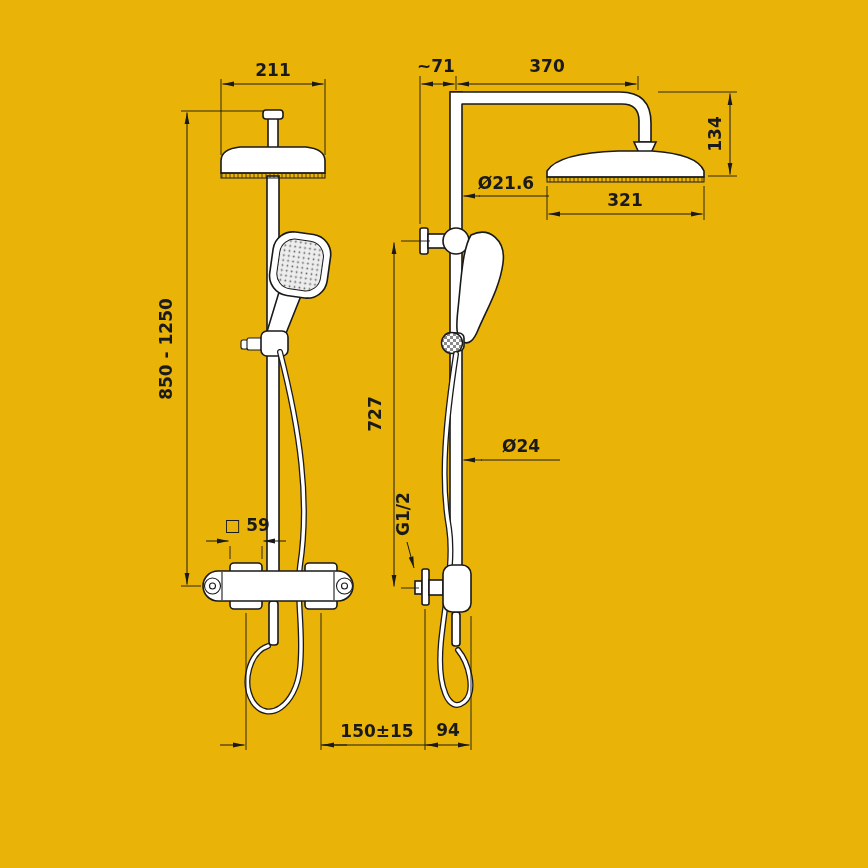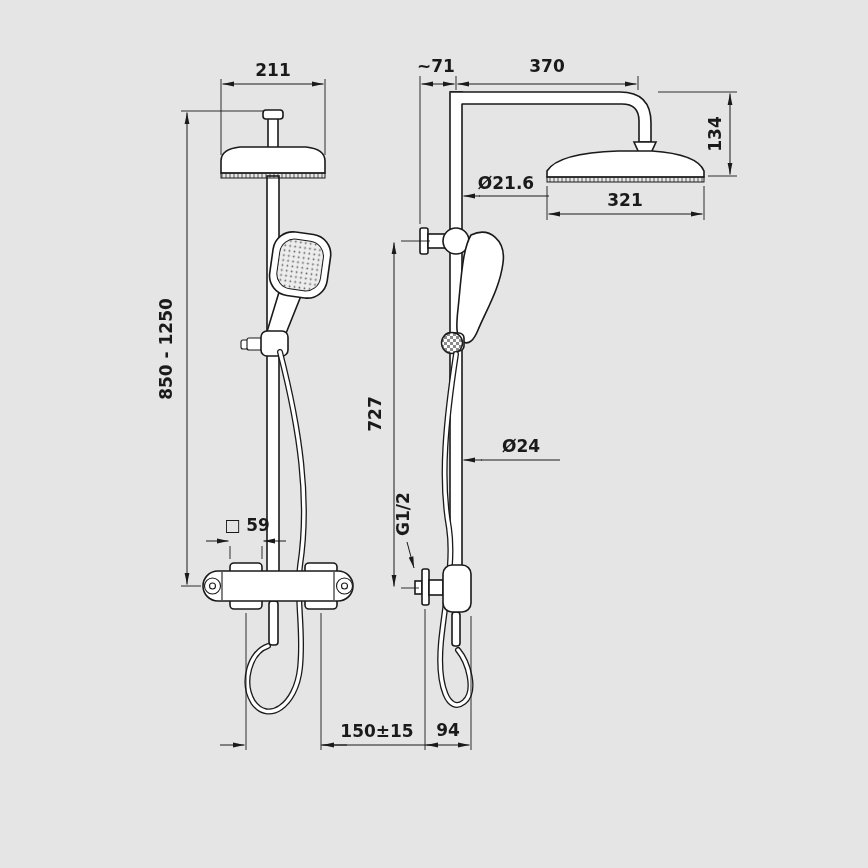--- a/index.html
+++ b/index.html
@@ -1,19 +1,19 @@
 <!DOCTYPE html>
 <html><head>
 <meta charset="utf-8">
 <style>
   html,body{margin:0;padding:0;background:#ffffff;}
   .canvas{
     position:relative;
     width:868px;height:868px;
-    background:#e5e5e5;
+    background:#eab308;
     font-family:"DejaVu Sans","Liberation Sans",sans-serif;
     overflow:hidden;
   }
   svg{display:block;}
   text{
     font-family:"DejaVu Sans","Liberation Sans",sans-serif;
     font-size:17px;
     font-weight:bold;
     fill:#1a1a1a;
   }

